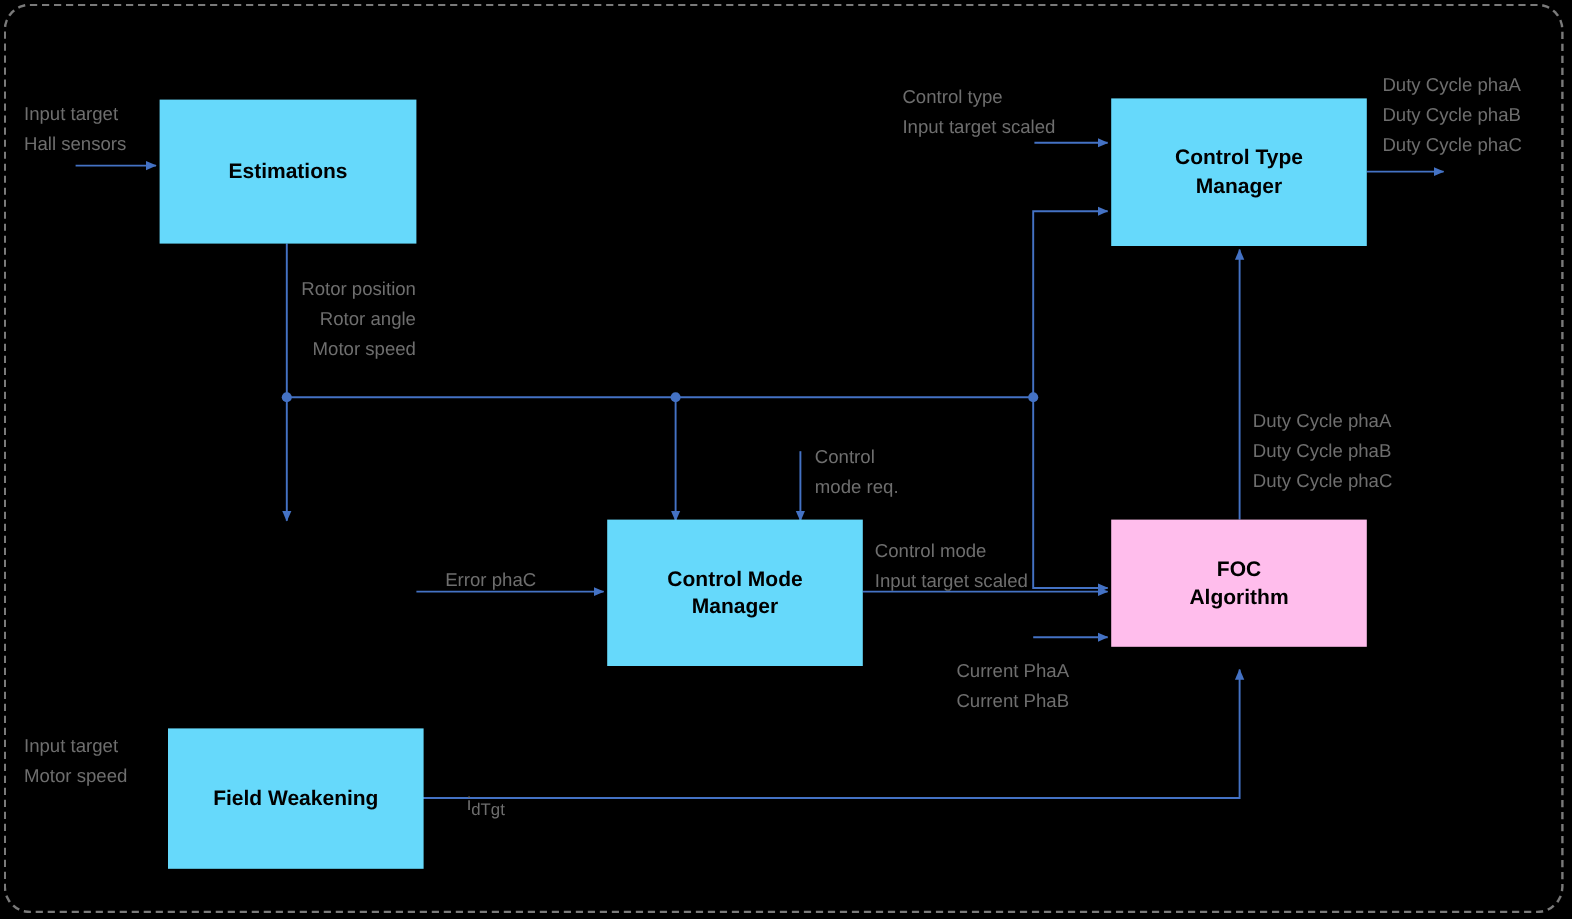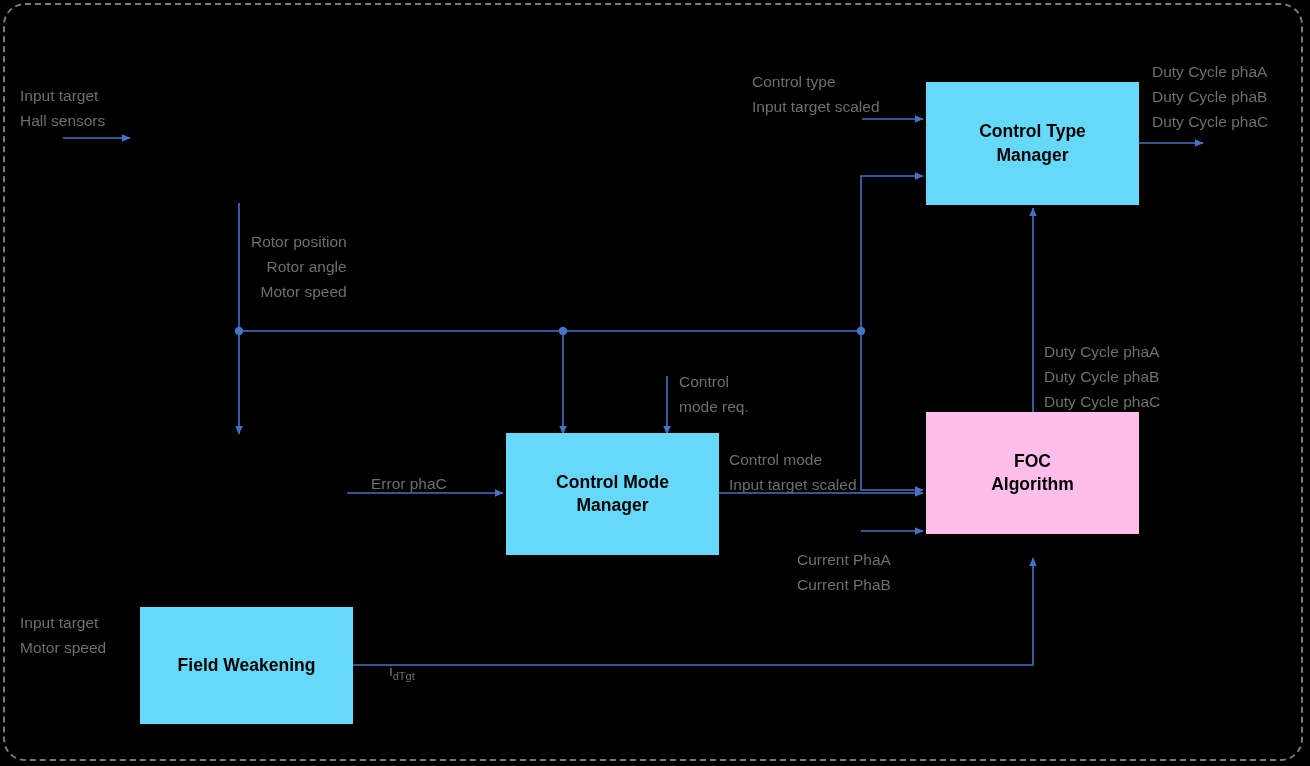--- a/index.html
+++ b/index.html
@@ -42,21 +42,21 @@
   }
   .block.cyan{background:#66D9FB;}
   .block.pink{background:#FFBDEC;}
   .lbl{
     position:absolute;
     color:#6e6e6e;
     font-size:15.5px;
     line-height:1.62;
     white-space:pre;
   }
-  .lbl.sub sub{font-size:11px;margin-top:38px;}
+  .lbl.sub sub{font-size:14px;margin-top:38px;}
   svg.wires{
     position:absolute;left:0;top:0;
     width:1310px;height:766px;
     pointer-events:none;
   }
 </style>
 </head>
 <body>
 
 <div id="root">
@@ -100,31 +100,34 @@
 
       <path d="M348,665 L1033,665 L1033,558" marker-end="url(#ah)"></path>
     </g>
     <g fill="#4472C4">
       <circle cx="239" cy="331" r="4.2"></circle>
       <circle cx="563" cy="331" r="4.2"></circle>
       <circle cx="861" cy="331" r="4.2"></circle>
     </g>
   </svg>
 
+  <div class="block cyan" style="left:133px;top:83px;width:214px;height:120px;">
+    <span>Estimations</span>
+  </div>
 
   <div class="block cyan" style="left:926px;top:82px;width:213px;height:123px;">
     <span>Control Type<br>Manager</span>
   </div>
 
 
   <div class="block cyan" style="left:506px;top:433px;width:213px;height:122px;">
     <span>Control Mode<br>Manager</span>
   </div>
 
-  <div class="block pink" style="left:926px;top:412px;width:213px;height:122px;">
+  <div class="block pink" style="left:926px;top:433px;width:213px;height:106px;">
     <span>FOC<br>Algorithm</span>
   </div>
 
   <div class="block cyan" style="left:140px;top:607px;width:213px;height:117px;text-align:center;">
     <span>Field Weakening</span>
   </div>
 
   <div class="lbl" style="left:20px;top:83px;">Input target
 Hall sensors</div>
 

